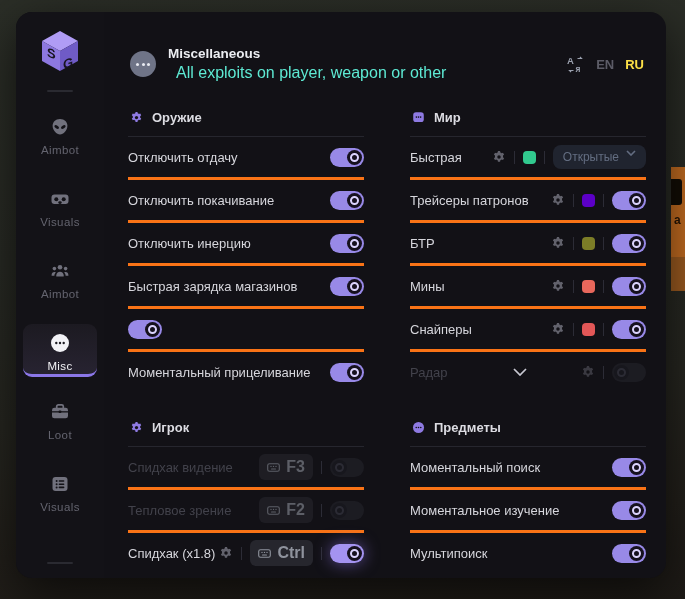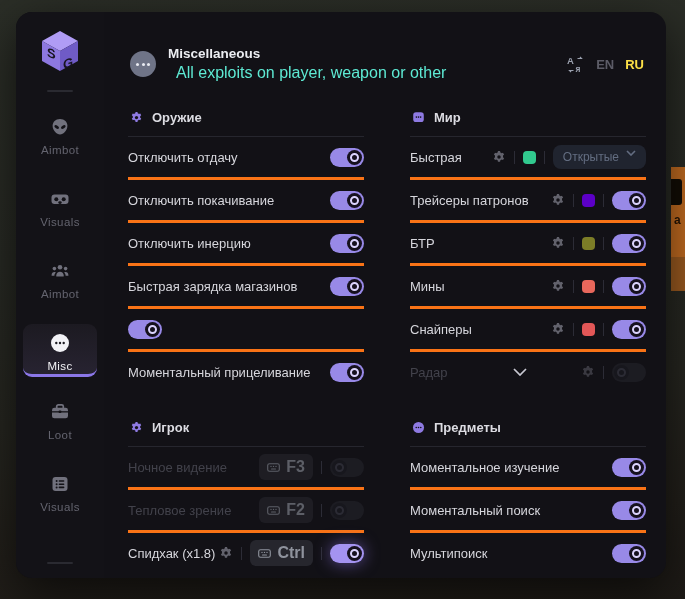--- a/index.html
+++ b/index.html
@@ -379,21 +379,21 @@
         <div class="sec-head">
           <span class="sec-ico">
             <svg width="13" height="13" viewBox="0 0 16 16">
                 <path fill="currentColor" d="M9.2 1.2l.3 1.7a5.3 5.3 0 0 1 1.5.9l1.6-.6 1.2 2.1-1.3 1.1a5.3 5.3 0 0 1 0 1.8l1.3 1.1-1.2 2.1-1.6-.6a5.3 5.3 0 0 1-1.5.9l-.3 1.7H6.8l-.3-1.7a5.3 5.3 0 0 1-1.5-.9l-1.6.6-1.2-2.1 1.3-1.1a5.3 5.3 0 0 1 0-1.8L2.2 5.3l1.2-2.1 1.6.6a5.3 5.3 0 0 1 1.5-.9l.3-1.7z"></path>
                 <circle cx="8" cy="8" r="2" fill="#121116"></circle>
               </svg>
           </span>
           <span>Игрок</span>
         </div>
         <div class="row disabled">
-          <span class="row-label">Ночное видение</span>
+          <span class="row-label">Спидхак видение</span>
           <span class="controls">
             <span class="keycap">
               <svg width="13" height="9" viewBox="0 0 13 9">
                   <rect x="0.7" y="0.7" width="11.6" height="7.6" rx="1.8" fill="none" stroke="currentColor" stroke-width="1.1"></rect>
                   <circle cx="4" cy="3.4" r="0.7" fill="currentColor"></circle>
                   <circle cx="6.5" cy="3.4" r="0.7" fill="currentColor"></circle>
                   <circle cx="9" cy="3.4" r="0.7" fill="currentColor"></circle>
                   <rect x="4" y="5.4" width="5" height="1.1" rx="0.5" fill="currentColor"></rect>
                 </svg>
               <span>F3</span>
@@ -457,27 +457,27 @@
             <svg width="13" height="13" viewBox="0 0 16 16">
                 <circle cx="8" cy="8" r="6.8" fill="currentColor"></circle>
                 <circle cx="5.2" cy="8" r="1" fill="#121116"></circle>
                 <circle cx="8" cy="8" r="1" fill="#121116"></circle>
                 <circle cx="10.8" cy="8" r="1" fill="#121116"></circle>
               </svg>
           </span>
           <span>Предметы</span>
         </div>
         <div class="row">
+          <span class="row-label">Моментальный поиск</span>
+          <span class="toggle on">
+              <span class="knob"></span>
+            </span>
+        </div>
+        <div class="row">
           <span class="row-label">Моментальное изучение</span>
-          <span class="toggle on">
-              <span class="knob"></span>
-            </span>
-        </div>
-        <div class="row">
-          <span class="row-label">Моментальный поиск</span>
           <span class="toggle on">
               <span class="knob"></span>
             </span>
         </div>
         <div class="row">
           <span class="row-label">Мультипоиск</span>
           <span class="toggle on">
               <span class="knob"></span>
             </span>
         </div>

